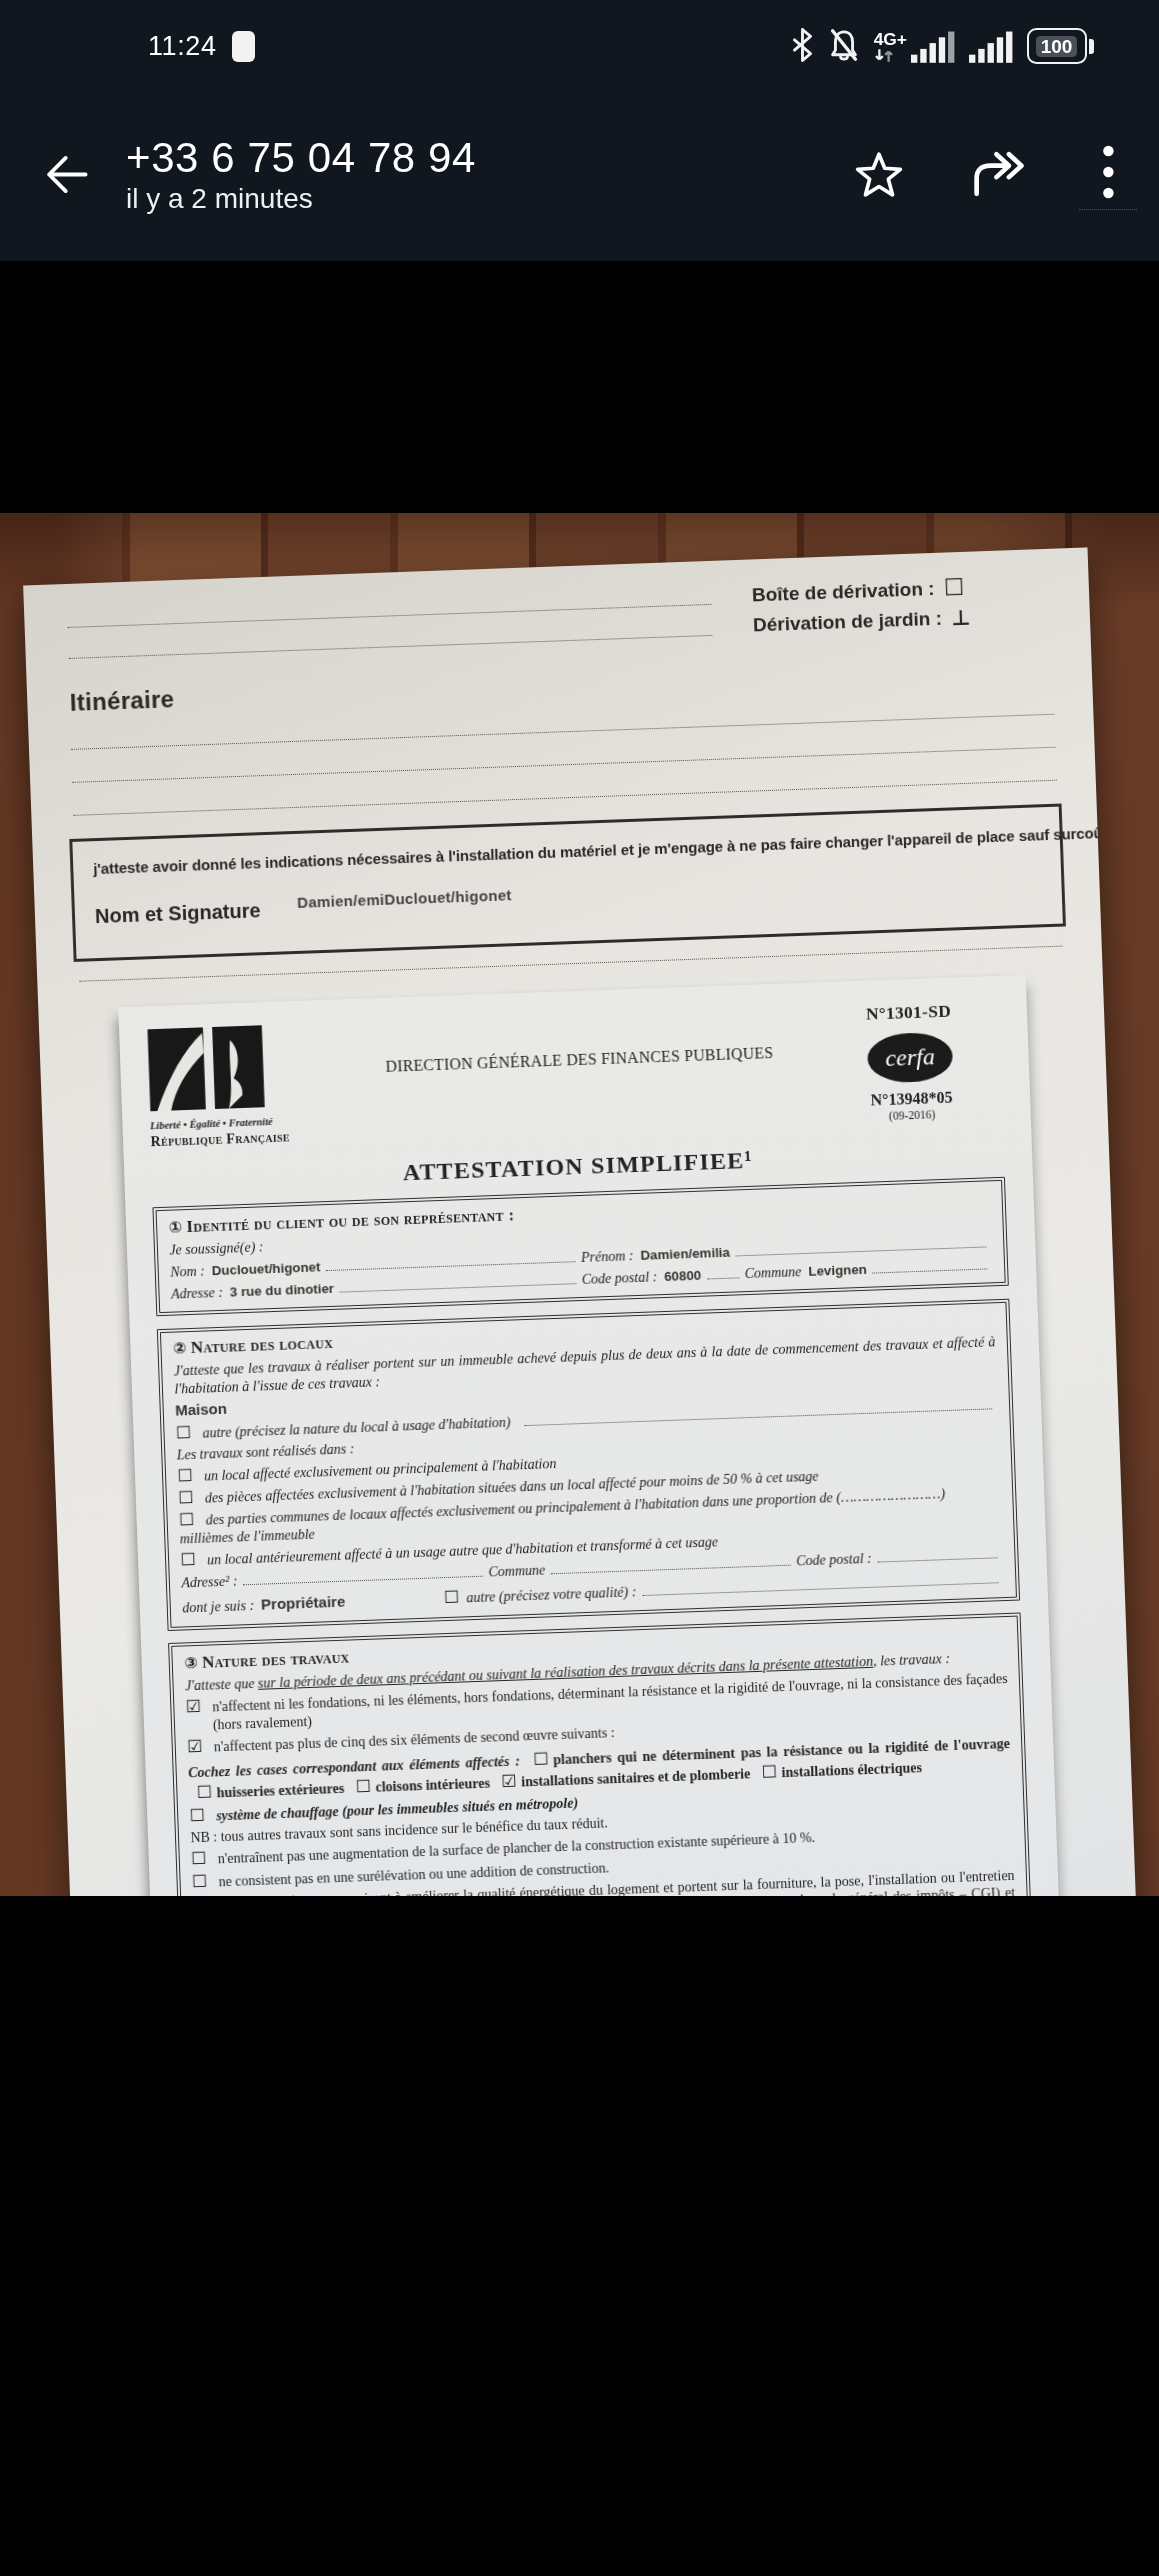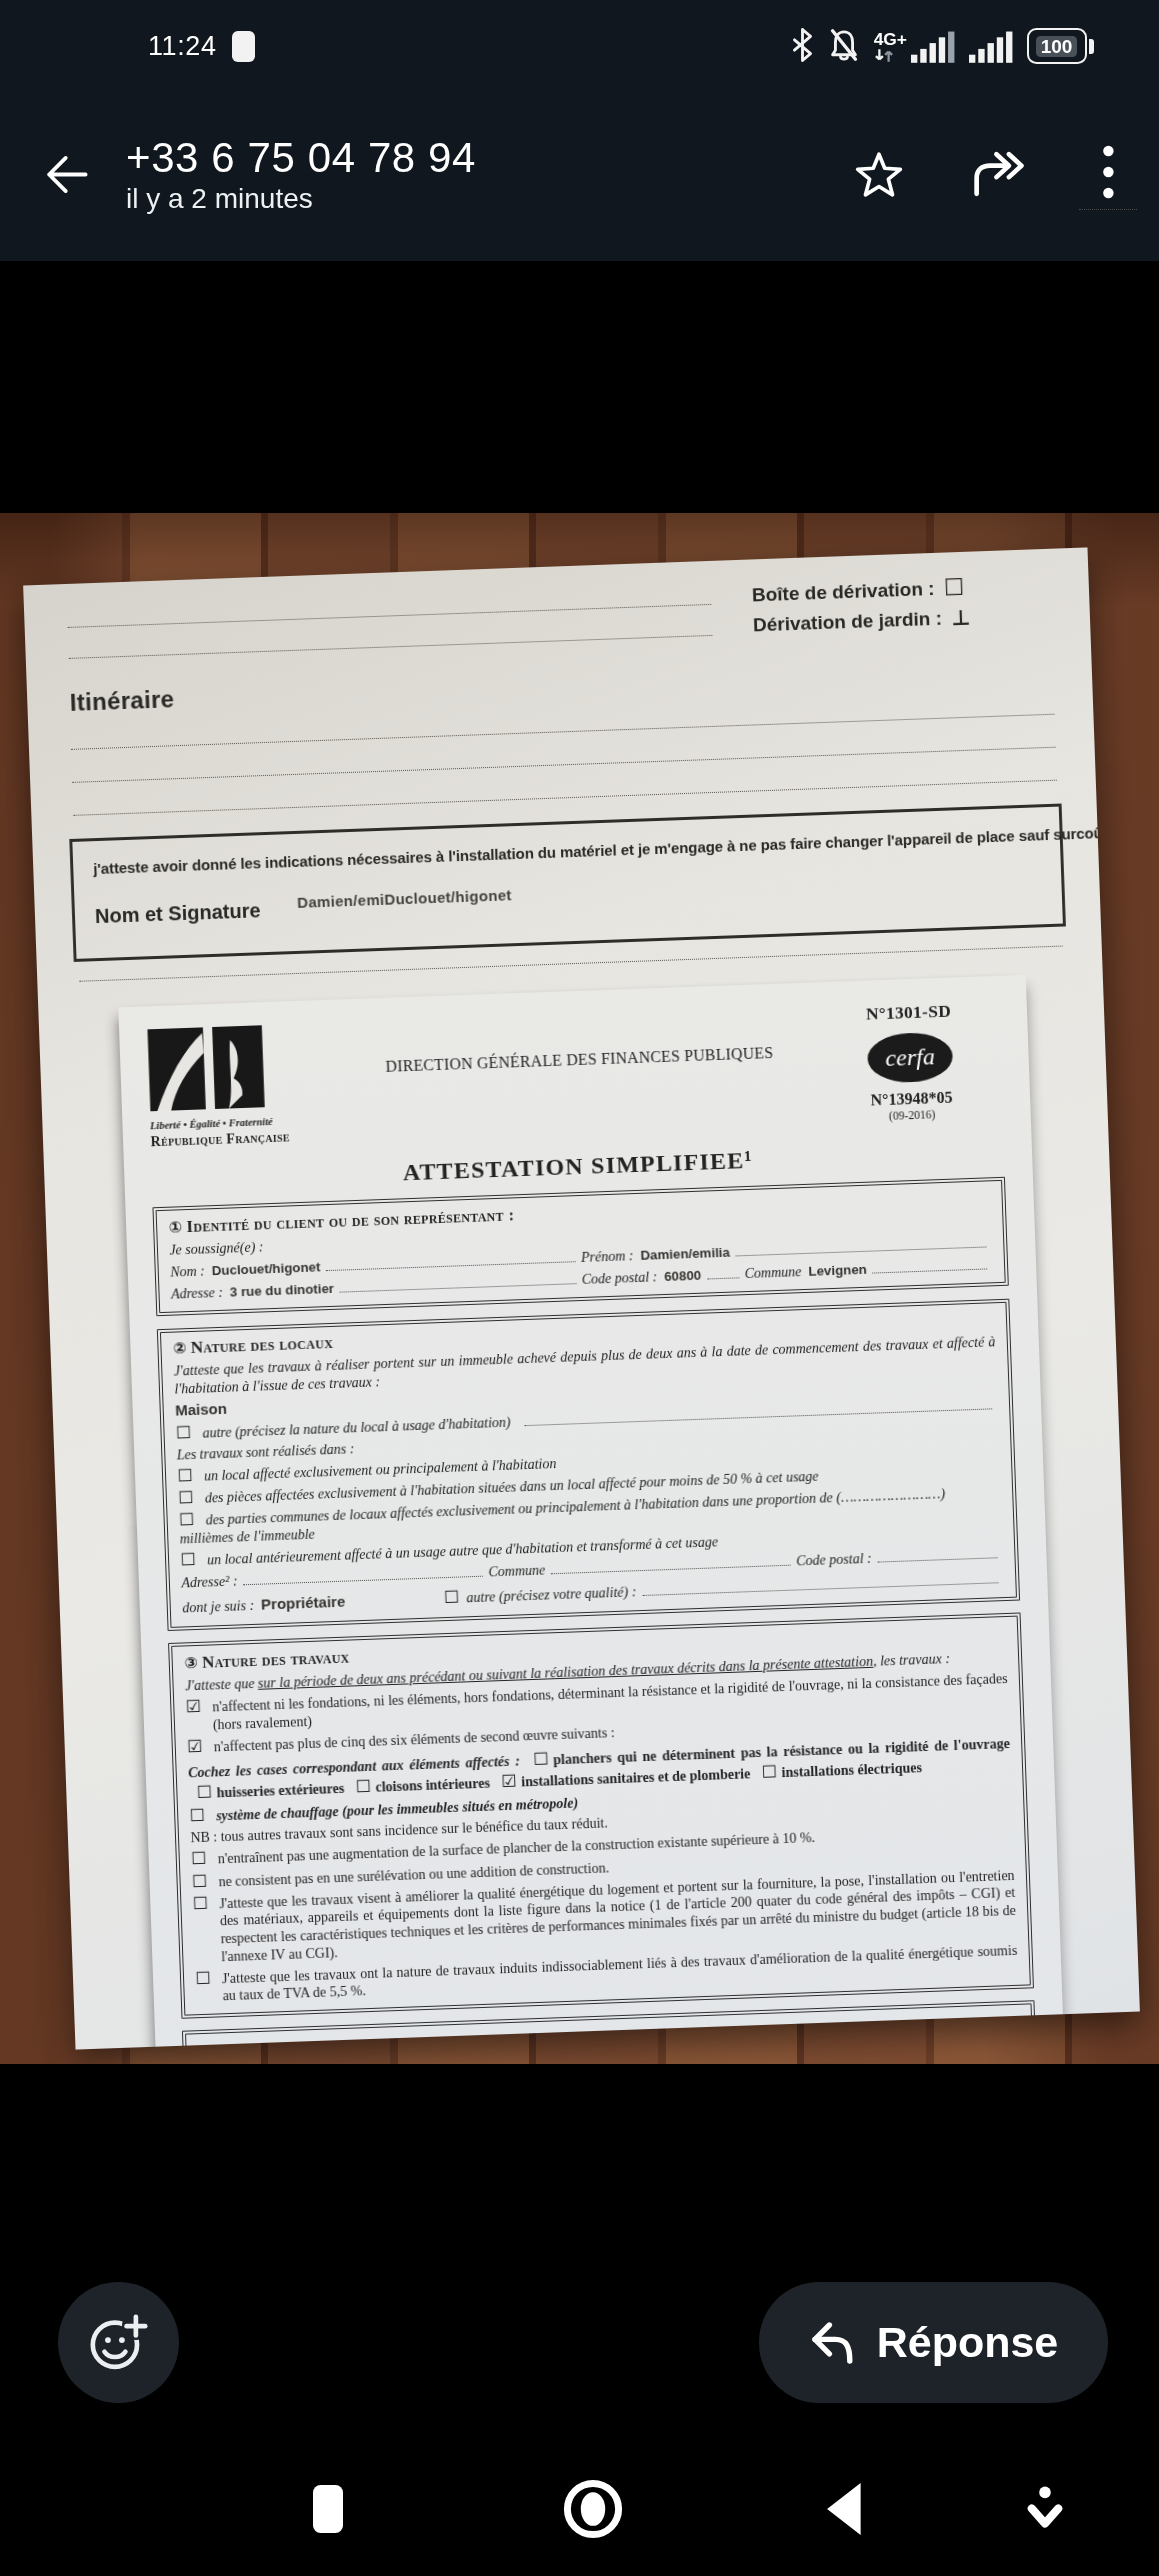--- a/index.html
+++ b/index.html
@@ -1,16 +1,16 @@
 <!DOCTYPE html>
 <html style="font-size:9.3px"><head>
 <meta charset="utf-8">
 <style>
   html,body{margin:0;padding:0;background:#000;}
-  .screen{position:relative;width:1159px;height:2576px;background:#000;overflow:hidden;
+  .screen{position:relative;width:1159px;height:1896px;background:#000;overflow:hidden;
           font-family:"Liberation Sans",sans-serif;}
   button{background:none;border:none;padding:0;cursor:pointer;}
 
   
   .statusbar{position:absolute;top:0;left:0;right:0;height:87px;background:#10171e;
              display:flex;align-items:center;box-sizing:border-box;padding:5.8px 65px 0 148px;color:#fff;}
   .sb-time{font-size:27px;letter-spacing:0.6px;}
   .sb-notif{display:inline-block;width:23px;height:31px;background:#f2f2f2;border-radius:5.8px;margin-left:15px;}
   .sb-right{margin-left:auto;display:flex;align-items:center;gap:14px;}
   .sb-net{display:flex;align-items:flex-end;gap:3.5px;}

